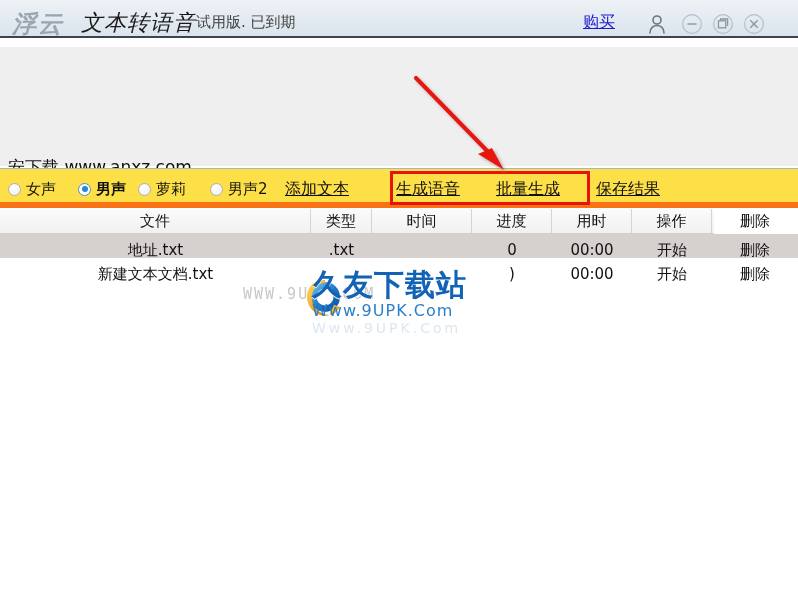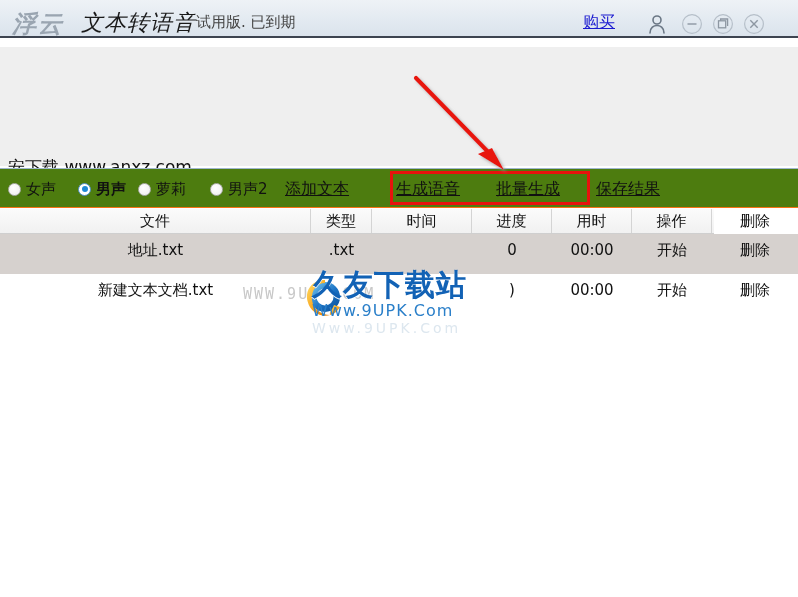--- a/index.html
+++ b/index.html
@@ -56,23 +56,23 @@
   .site-wm{
     position:absolute;left:8px;top:64px;
     font-size:17px;color:#111;
     letter-spacing:0px;
     margin-top:45px;
   }
 
   
   .toolbar{
     position:absolute;left:0;top:168px;width:798px;height:40px;
-    background:#4d7c0f;
+    background:#fde047;
     border-top:1px solid #9fb6cd;
-    border-bottom:1px solid #f97316;
+    border-bottom:6px solid #f97316;
     box-sizing:border-box;
   }
   .radio-group{position:absolute;left:0;top:0;height:40px;}
   .radio{
     position:absolute;top:11px;height:18px;
     display:flex;align-items:center;cursor:pointer;
   }
   .rb{
     width:13px;height:13px;border-radius:50%;
     border:1px solid #b0b0b0;
@@ -132,21 +132,21 @@
   .th{
     position:absolute;top:0;height:24px;line-height:24px;
     text-align:center;
     border-right:1px solid #d4d4d4;
     box-sizing:border-box;
     overflow:hidden;white-space:nowrap;
     cursor:pointer;
   }
   .th.last{border-right:none;}
   .row{
-    position:relative;height:40px;width:798px;
+    position:relative;height:24px;width:798px;
   }
   .row.sel{background:#d6d1ce;}
   .row.alt{background:#ffffff;}
   .td{
     position:absolute;top:0;height:32px;line-height:32px;
     text-align:center;box-sizing:border-box;
     overflow:hidden;white-space:nowrap;
   }
   .td.act-cell{cursor:pointer;}
   .faint-wm{

